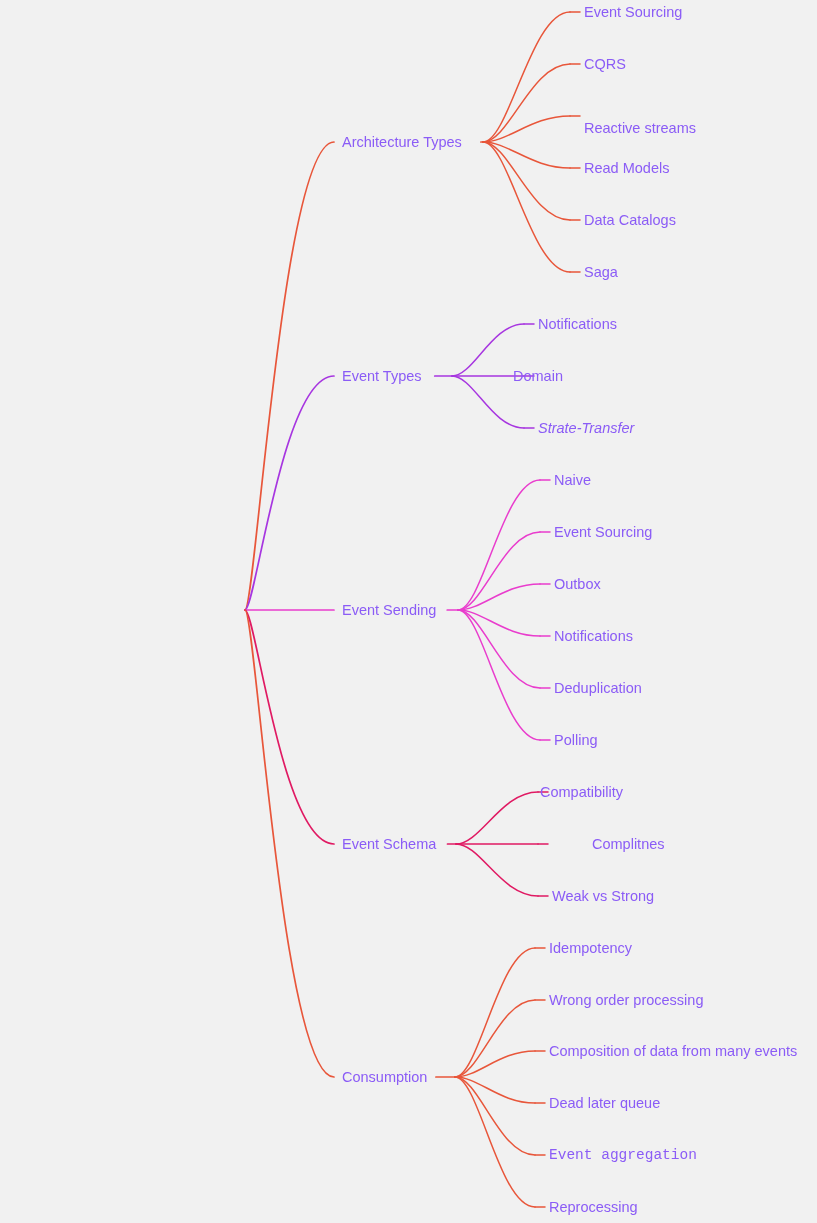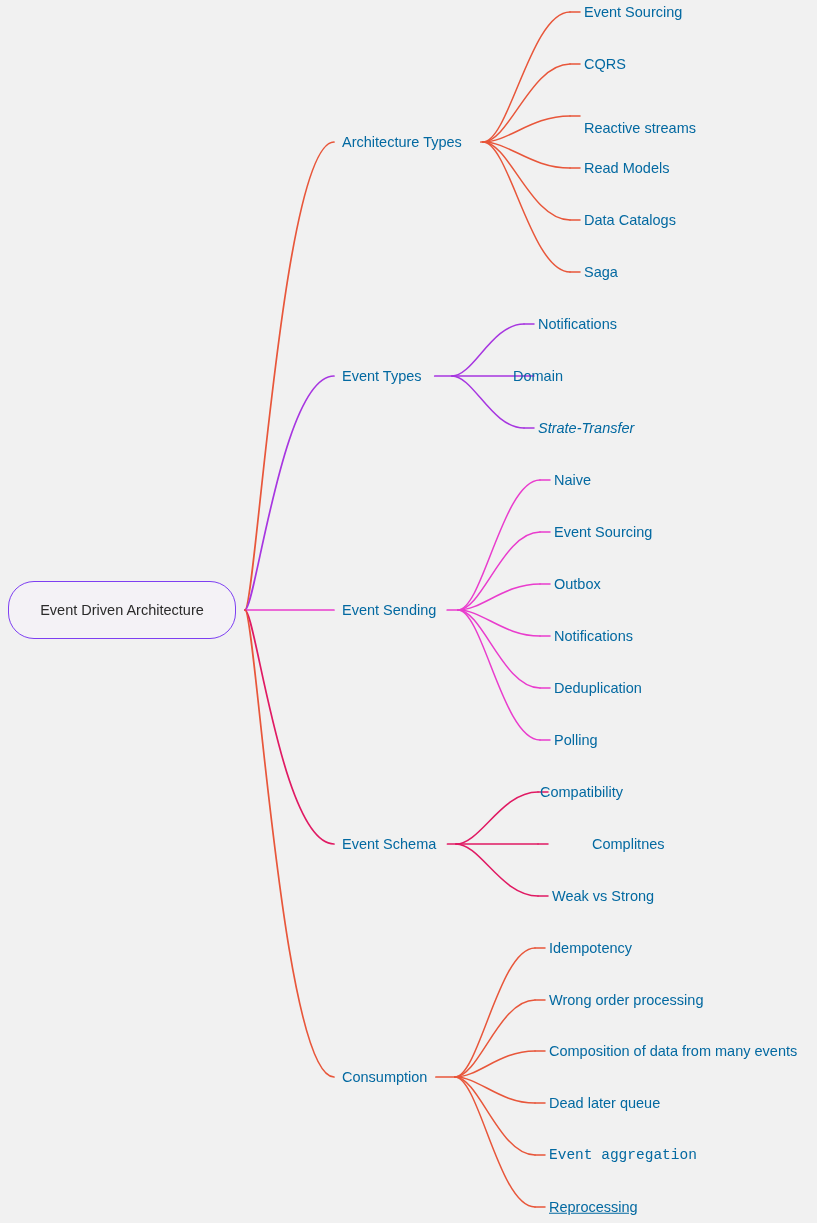--- a/index.html
+++ b/index.html
@@ -20,21 +20,21 @@
     position: absolute;
     left: 0;
     top: 0;
     width: 817px;
     height: 1223px;
   }
   .node-label {
     position: absolute;
     font-family: "Liberation Sans", sans-serif;
     font-size: 14.5px;
-    color: #0369a1;
+    color: #8b5cf6;
     white-space: nowrap;
     line-height: 1;
     transform: translateY(-50%);
   }
   .branch-label {
     font-size: 14.5px;
   }
   .leaf-label {
     font-size: 14.5px;
   }
@@ -114,23 +114,20 @@
       <path d="M 455 1077 C 479 1077, 499 1051, 535 1051" fill="none" stroke="#e8563a" stroke-width="1.5" stroke-linecap="round"></path>
       <path d="M 535 1051 L 545 1051" fill="none" stroke="#e8563a" stroke-width="1.5" stroke-linecap="round"></path>
       <path d="M 455 1077 C 479 1077, 499 1103, 535 1103" fill="none" stroke="#e8563a" stroke-width="1.5" stroke-linecap="round"></path>
       <path d="M 535 1103 L 545 1103" fill="none" stroke="#e8563a" stroke-width="1.5" stroke-linecap="round"></path>
       <path d="M 455 1077 C 479 1077, 499 1155, 535 1155" fill="none" stroke="#e8563a" stroke-width="1.5" stroke-linecap="round"></path>
       <path d="M 535 1155 L 545 1155" fill="none" stroke="#e8563a" stroke-width="1.5" stroke-linecap="round"></path>
       <path d="M 455 1077 C 479 1077, 499 1207, 535 1207" fill="none" stroke="#e8563a" stroke-width="1.5" stroke-linecap="round"></path>
       <path d="M 535 1207 L 545 1207" fill="none" stroke="#e8563a" stroke-width="1.5" stroke-linecap="round"></path>
     </svg>
 
-  <div id="root-node" style="left: 8px; top: 581px; width: 228px; height: 58px; border-color: rgb(126, 63, 242); background: rgb(244, 242, 246);">
-    <span class="root-text">Event Driven Architecture</span>
-  </div>
 
   <div id="labels">
       <div class="node-label branch-label" style="left: 342px; top: 142px;">Architecture Types</div>
       <div class="node-label leaf-label" style="left: 584px; top: 12px;">Event Sourcing</div>
       <div class="node-label leaf-label" style="left: 584px; top: 64px;">CQRS</div>
       <div class="node-label leaf-label" style="left: 584px; top: 128px;">Reactive streams</div>
       <div class="node-label leaf-label" style="left: 584px; top: 168px;">Read Models</div>
       <div class="node-label leaf-label" style="left: 584px; top: 220px;">Data Catalogs</div>
       <div class="node-label leaf-label" style="left: 584px; top: 272px;">Saga</div>
       <div class="node-label branch-label" style="left: 342px; top: 376px;">Event Types</div>
@@ -147,16 +144,16 @@
       <div class="node-label branch-label" style="left: 342px; top: 844px;">Event Schema</div>
       <div class="node-label leaf-label" style="left: 540px; top: 792px;">Compatibility</div>
       <div class="node-label leaf-label" style="left: 576px; top: 844px; margin-left: 16px;">Complitnes</div>
       <div class="node-label leaf-label" style="left: 552px; top: 896px;">Weak vs Strong</div>
       <div class="node-label branch-label" style="left: 342px; top: 1077px;">Consumption</div>
       <div class="node-label leaf-label" style="left: 549px; top: 948px;">Idempotency</div>
       <div class="node-label leaf-label" style="left: 549px; top: 1000px;">Wrong order processing</div>
       <div class="node-label leaf-label" style="left: 549px; top: 1051px;">Composition of data from many events</div>
       <div class="node-label leaf-label" style="left: 549px; top: 1103px;">Dead later queue</div>
       <div class="node-label leaf-label" style="left: 549px; top: 1155px; font-family: Liberation Mono, monospace;">Event aggregation</div>
-      <div class="node-label leaf-label" style="left: 549px; top: 1207px; text-decoration: underline;">Reprocessing</div>
+      <div class="node-label leaf-label" style="left: 549px; top: 1207px;">Reprocessing</div>
     </div>
 
 </div>
 
 </body></html>

